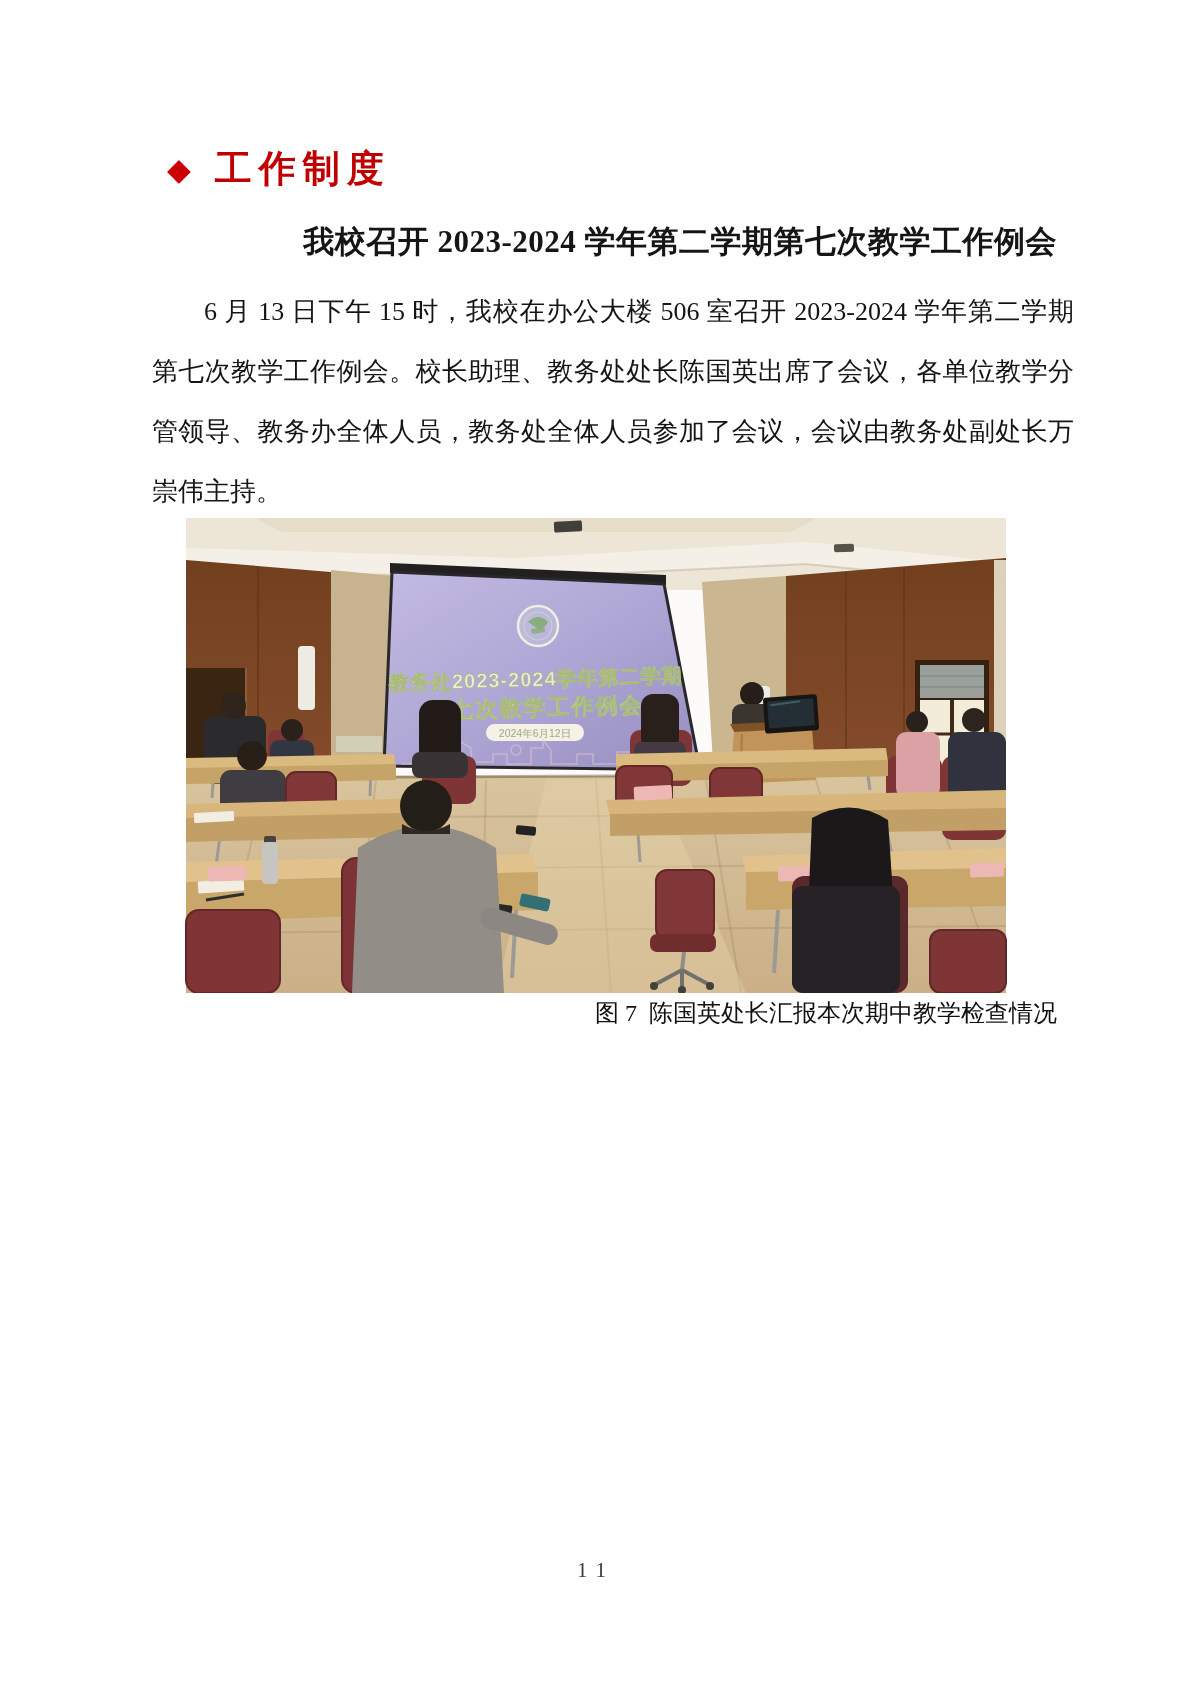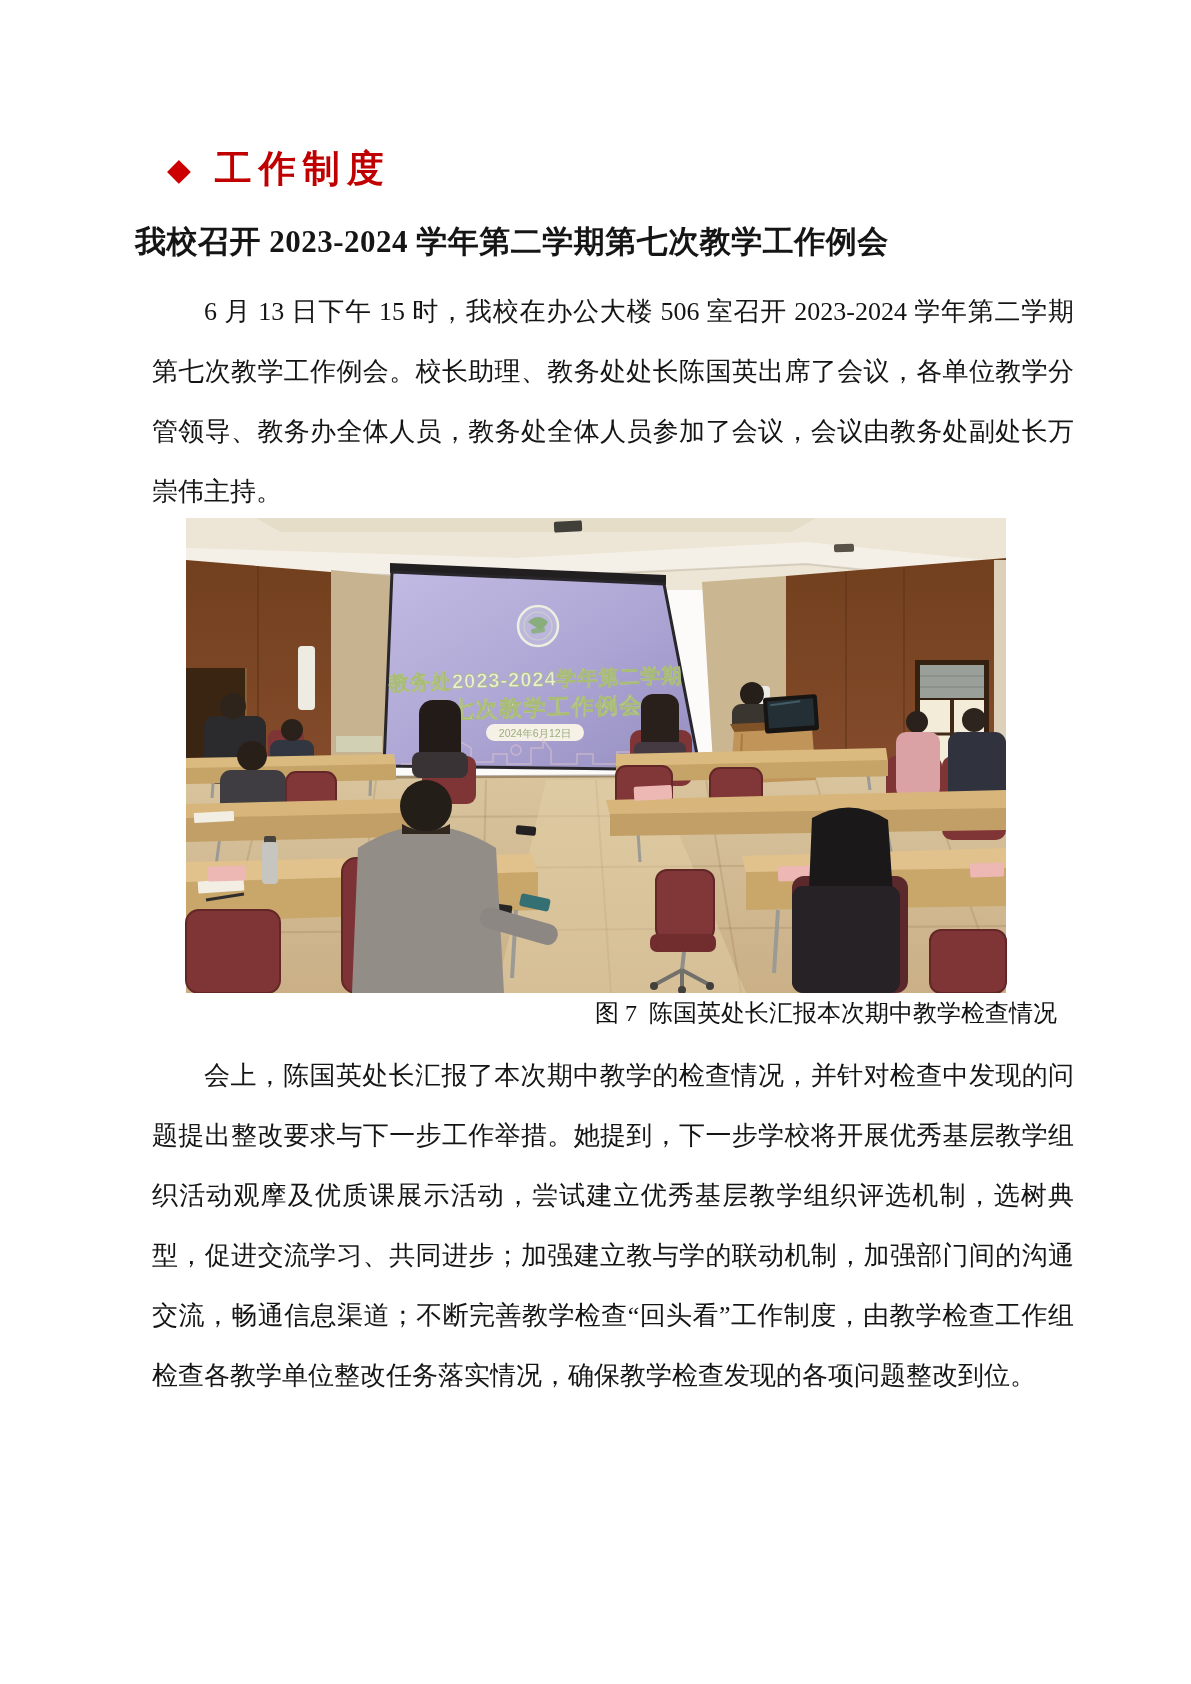--- a/index.html
+++ b/index.html
@@ -17,21 +17,21 @@
     color:#c00000;
   }
   .diamond{
     font-size:31px;line-height:31px;color:#cc0000;margin-right:24px;
   }
   .section-title{
     font-size:37px;font-weight:bold;letter-spacing:7px;line-height:42px;
   }
   .article-title{
     position:absolute;top:222px;left:135px;width:922px;
-    font-size:31px;font-weight:bold;text-align:left;letter-spacing:0.5px;
+    font-size:31px;font-weight:bold;text-align:right;letter-spacing:0.5px;
     line-height:40px;
   }
   .para{
     position:absolute;left:152px;width:922px;
     font-size:26px;line-height:60px;
     text-align:justify;text-justify:inter-ideograph;
     text-indent:2em;
   }
   .para1{top:282px;}
   .para2{top:1046px;}
@@ -294,16 +294,16 @@
 
       <rect x="0" y="392" width="94" height="83" rx="13" fill="#7c3134" stroke="#5f2326" stroke-width="2"></rect>
       <rect x="744" y="412" width="76" height="63" rx="11" fill="#7c3134" stroke="#5f2326" stroke-width="2"></rect>
 
       <rect x="0" y="0" width="820" height="475" fill="#caa46a" opacity="0.04"></rect>
     </svg>
   </div>
 
   <div class="figure-caption">图 7  陈国英处长汇报本次期中教学检查情况</div>
 
-  <div class="para para2">会上，陈国英处长汇报了本次期中教学的检查情况，并针对检查中发现的问题提出整改要求与下一步工作举措。她提到，下一步学校将开展优秀基层教学组织活动观摩及优质课展示活动，尝试建立优秀基层教学组织评选机制，选树典型，促进交流学习、共同进步；加强建立教与学的联动机制，加强部门间的沟通交流，畅通信息渠道；不断完善教学检查“回头看”工作制度，由教学检查工作组检查各教学单位整改任务落实情况，确保教学检查发现的各项问题整改到位。</div>
-
+
+  <div class="page-number">11</div>
 
 </div>
 
 </body></html>

